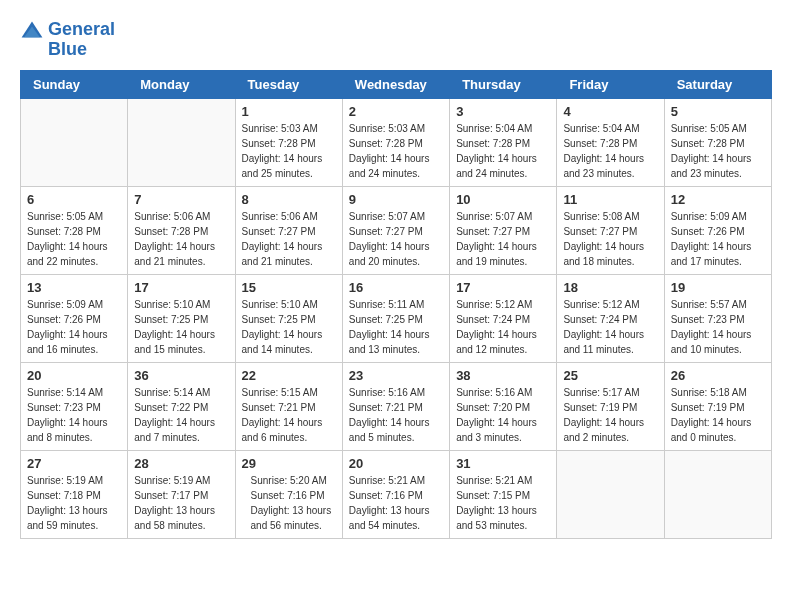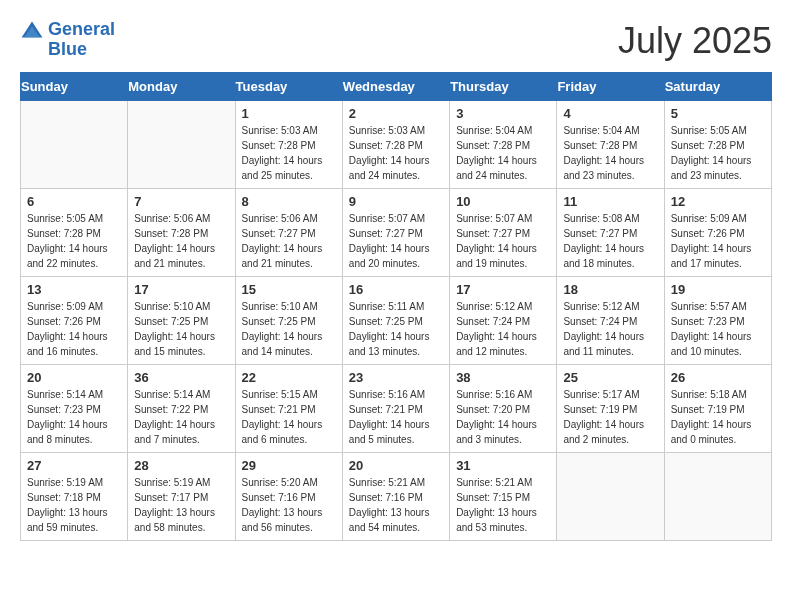--- a/index.html
+++ b/index.html
@@ -48,21 +48,21 @@
     }
     .calendar {
       width: 100%;
       border-collapse: collapse;
       border: 1px solid #ccc;
     }
     .calendar th {
       background-color: #2a6db5;
       color: white;
       text-align: left;
-      padding: 6px 0;
+      padding: 6px 12px;
       font-size: 13px;
       font-weight: bold;
       border: 1px solid #2a6db5;
     }
     .calendar td {
       vertical-align: top;
       padding: 5px 6px;
       border: 1px solid #ccc;
       width: calc(100% / 7);
       min-height: 80px;
@@ -98,21 +98,20 @@
     <svg class="logo-icon" viewBox="0 0 30 30" xmlns="http://www.w3.org/2000/svg">
       <polygon points="15,2 28,22 2,22" fill="#2a6db5"></polygon>
       <polygon points="15,8 25,22 5,22" fill="#5a9fd4" opacity="0.5"></polygon>
     </svg>
     <div class="logo-text">
       <div><span>General</span></div>
       <div><span style="color:#2a6db5;">Blue</span></div>
     </div>
   </div>
   <div class="title-block">
-    <div class="month-title">July 2025</div>
   </div>
 </div>
 
 <table class="calendar">
   <thead>
     <tr>
     <th>Sunday</th>
         <th>Monday</th>
         <th>Tuesday</th>
         <th>Wednesday</th>
@@ -296,21 +295,21 @@
 Daylight: 13 hours and 59 minutes.</div>
         </td>
         <td>
           <span class="day-number">28</span>
           <div class="day-info" style="white-space: pre-line;">Sunrise: 5:19 AM
 Sunset: 7:17 PM
 Daylight: 13 hours and 58 minutes.</div>
         </td>
         <td>
           <span class="day-number">29</span>
-          <div class="day-info" style="white-space: pre-line;">Sunrise: 5:20 AM
+          <div class="day-info" style="white-space: pre-line; margin-left: 9px;">Sunrise: 5:20 AM
 Sunset: 7:16 PM
 Daylight: 13 hours and 56 minutes.</div>
         </td>
         <td>
           <span class="day-number">20</span>
           <div class="day-info" style="white-space: pre-line;">Sunrise: 5:21 AM
 Sunset: 7:16 PM
 Daylight: 13 hours and 54 minutes.</div>
         </td>
         <td>

